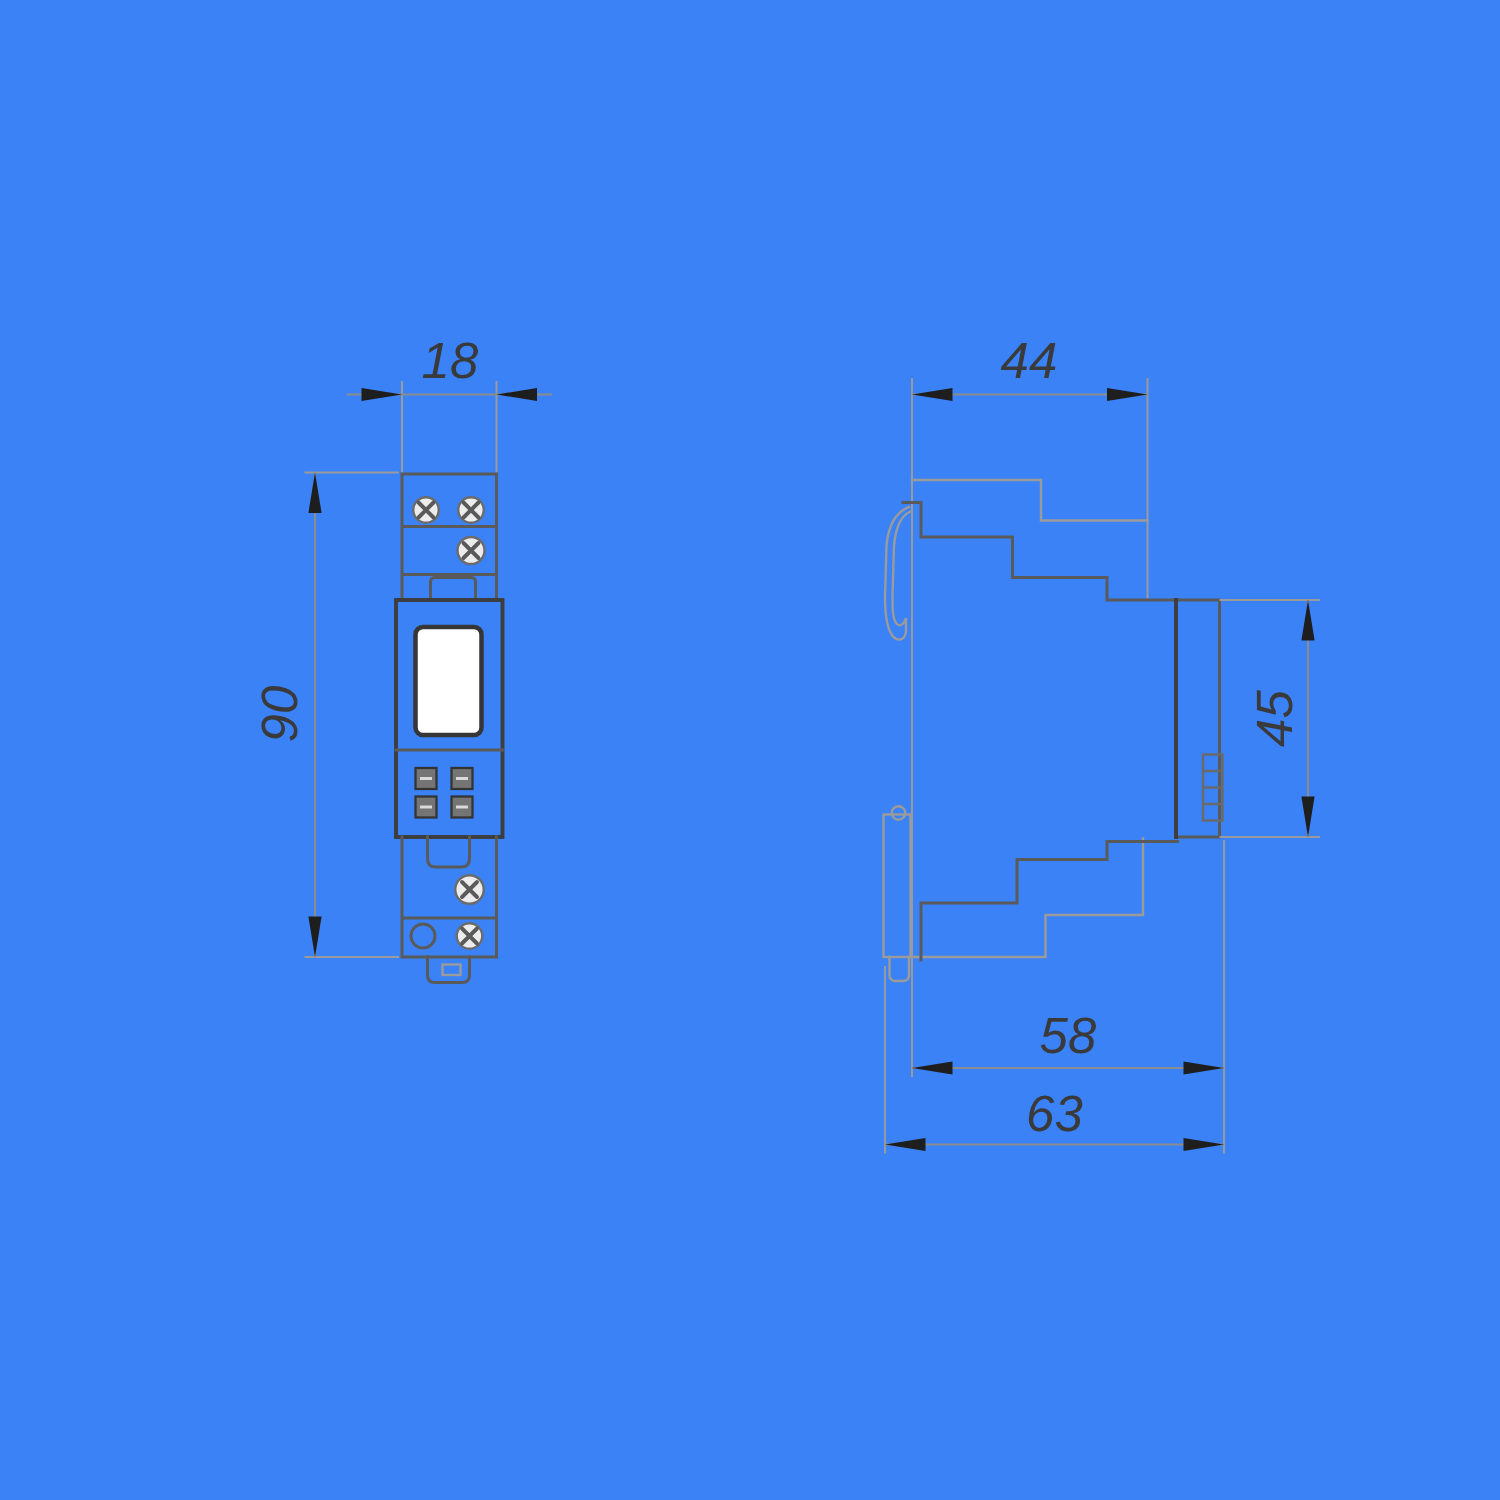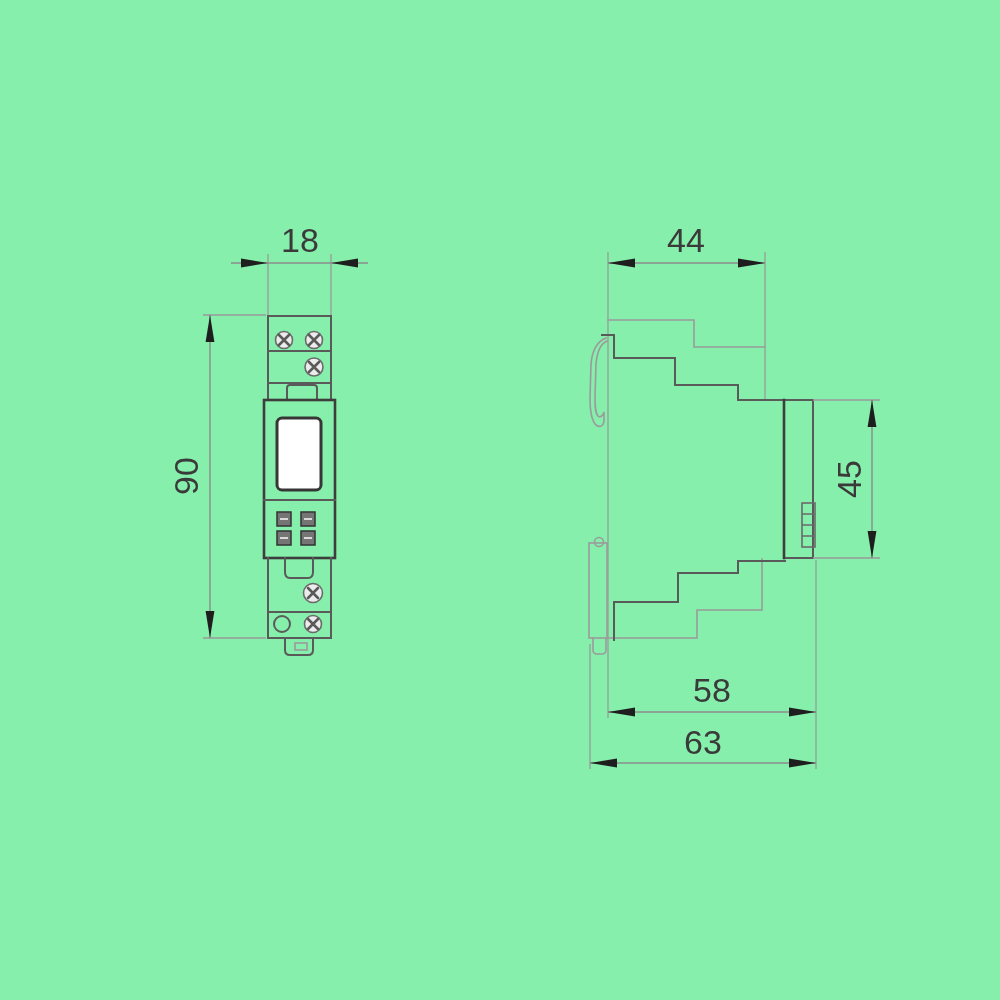--- a/index.html
+++ b/index.html
@@ -1,18 +1,18 @@
 <!DOCTYPE html>
 <html><head>
 <meta charset="utf-8">
 <style>
   html,body { margin:0; padding:0; background:#ffffff; }
   .stage {
-    position:relative; width:1000px; height:1000px; background:#86efac;
-    font-family:"Liberation Sans", sans-serif; overflow:hidden;
+    position:relative; width:1000px; height:1000px; background:#3b82f6;
+    font-family:"Liberation Sans", sans-serif; overflow:hidden;font-style:italic;
   }
   svg { position:absolute; left:0; top:0; }
   .lnl { stroke:#9b9b9b; stroke-width:1.6; fill:none; stroke-linecap:square; }
   .lnd { stroke:#5a5a5a; stroke-width:2;   fill:none; stroke-linecap:square; }
   .lnx { stroke:#3d3d3d; stroke-width:2.6; fill:none; stroke-linecap:square; }
   .dim { stroke:#8c8c8c; stroke-width:1.4; fill:none; }
   .ext { stroke:#9b9b9b; stroke-width:1.3; fill:none; }
   .arr { fill:#1e1e1e; stroke:none; }
   .txt { font-family:"Liberation Sans", sans-serif; font-size:34px; fill:#3a3a3a; }
   .scrc { fill:#ececec; stroke:#6b6b6b; stroke-width:1.6; }

